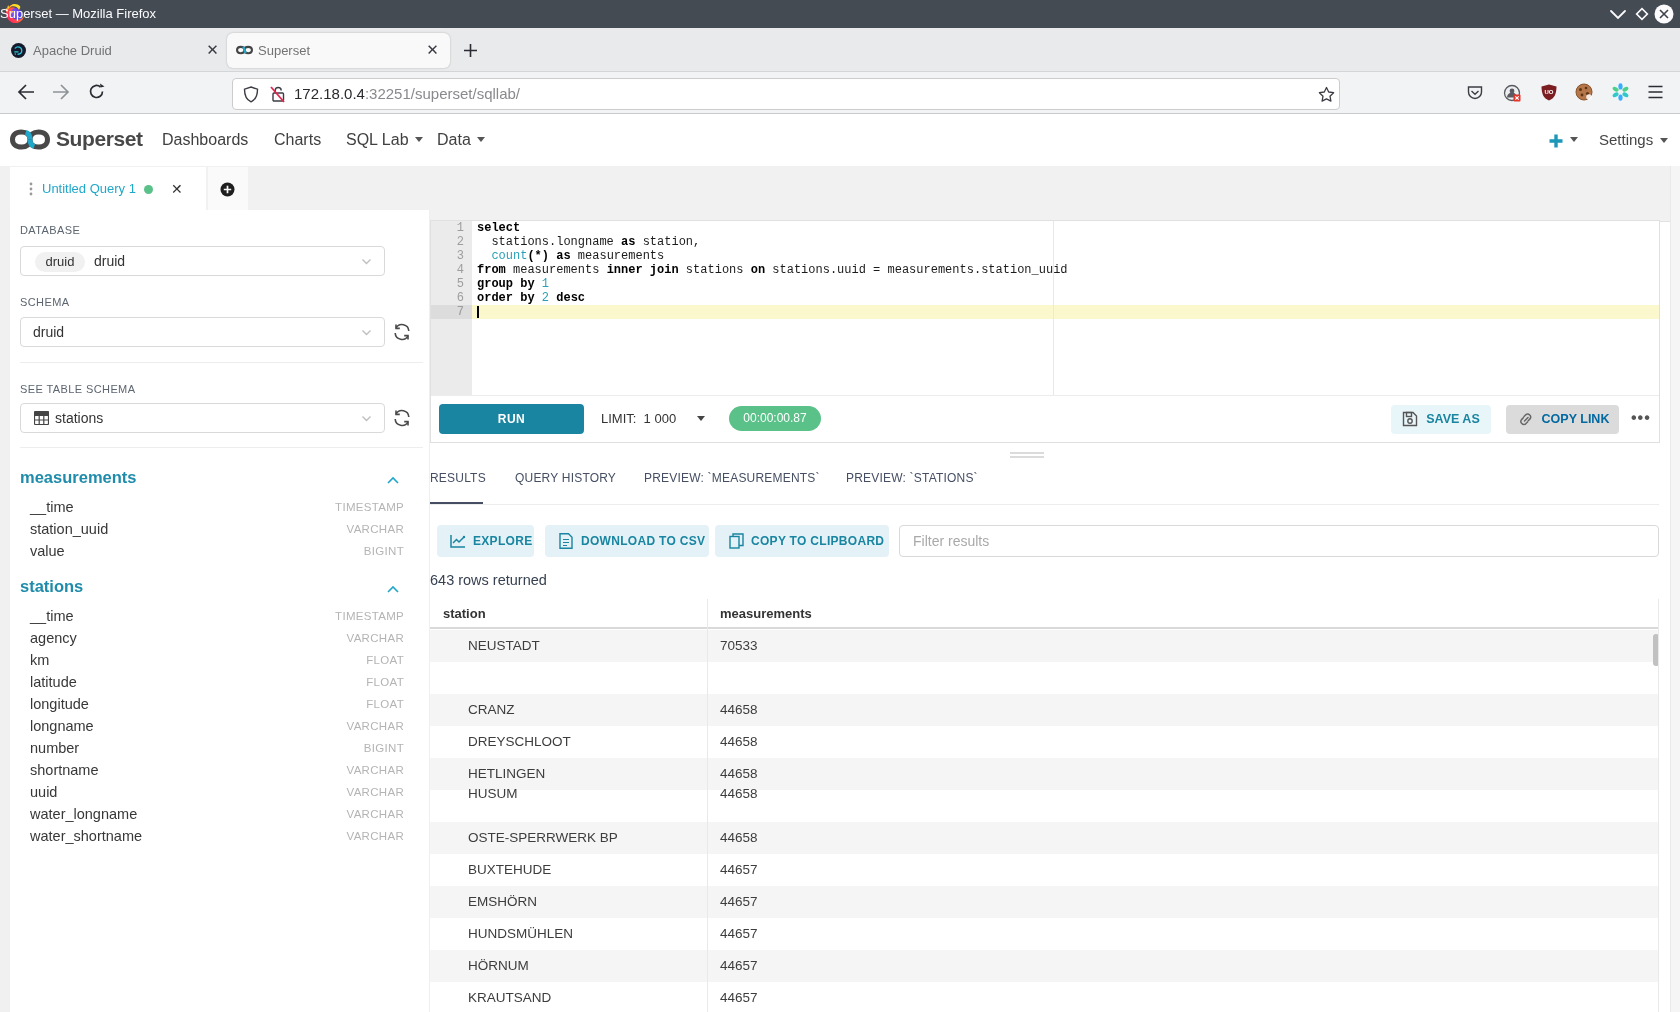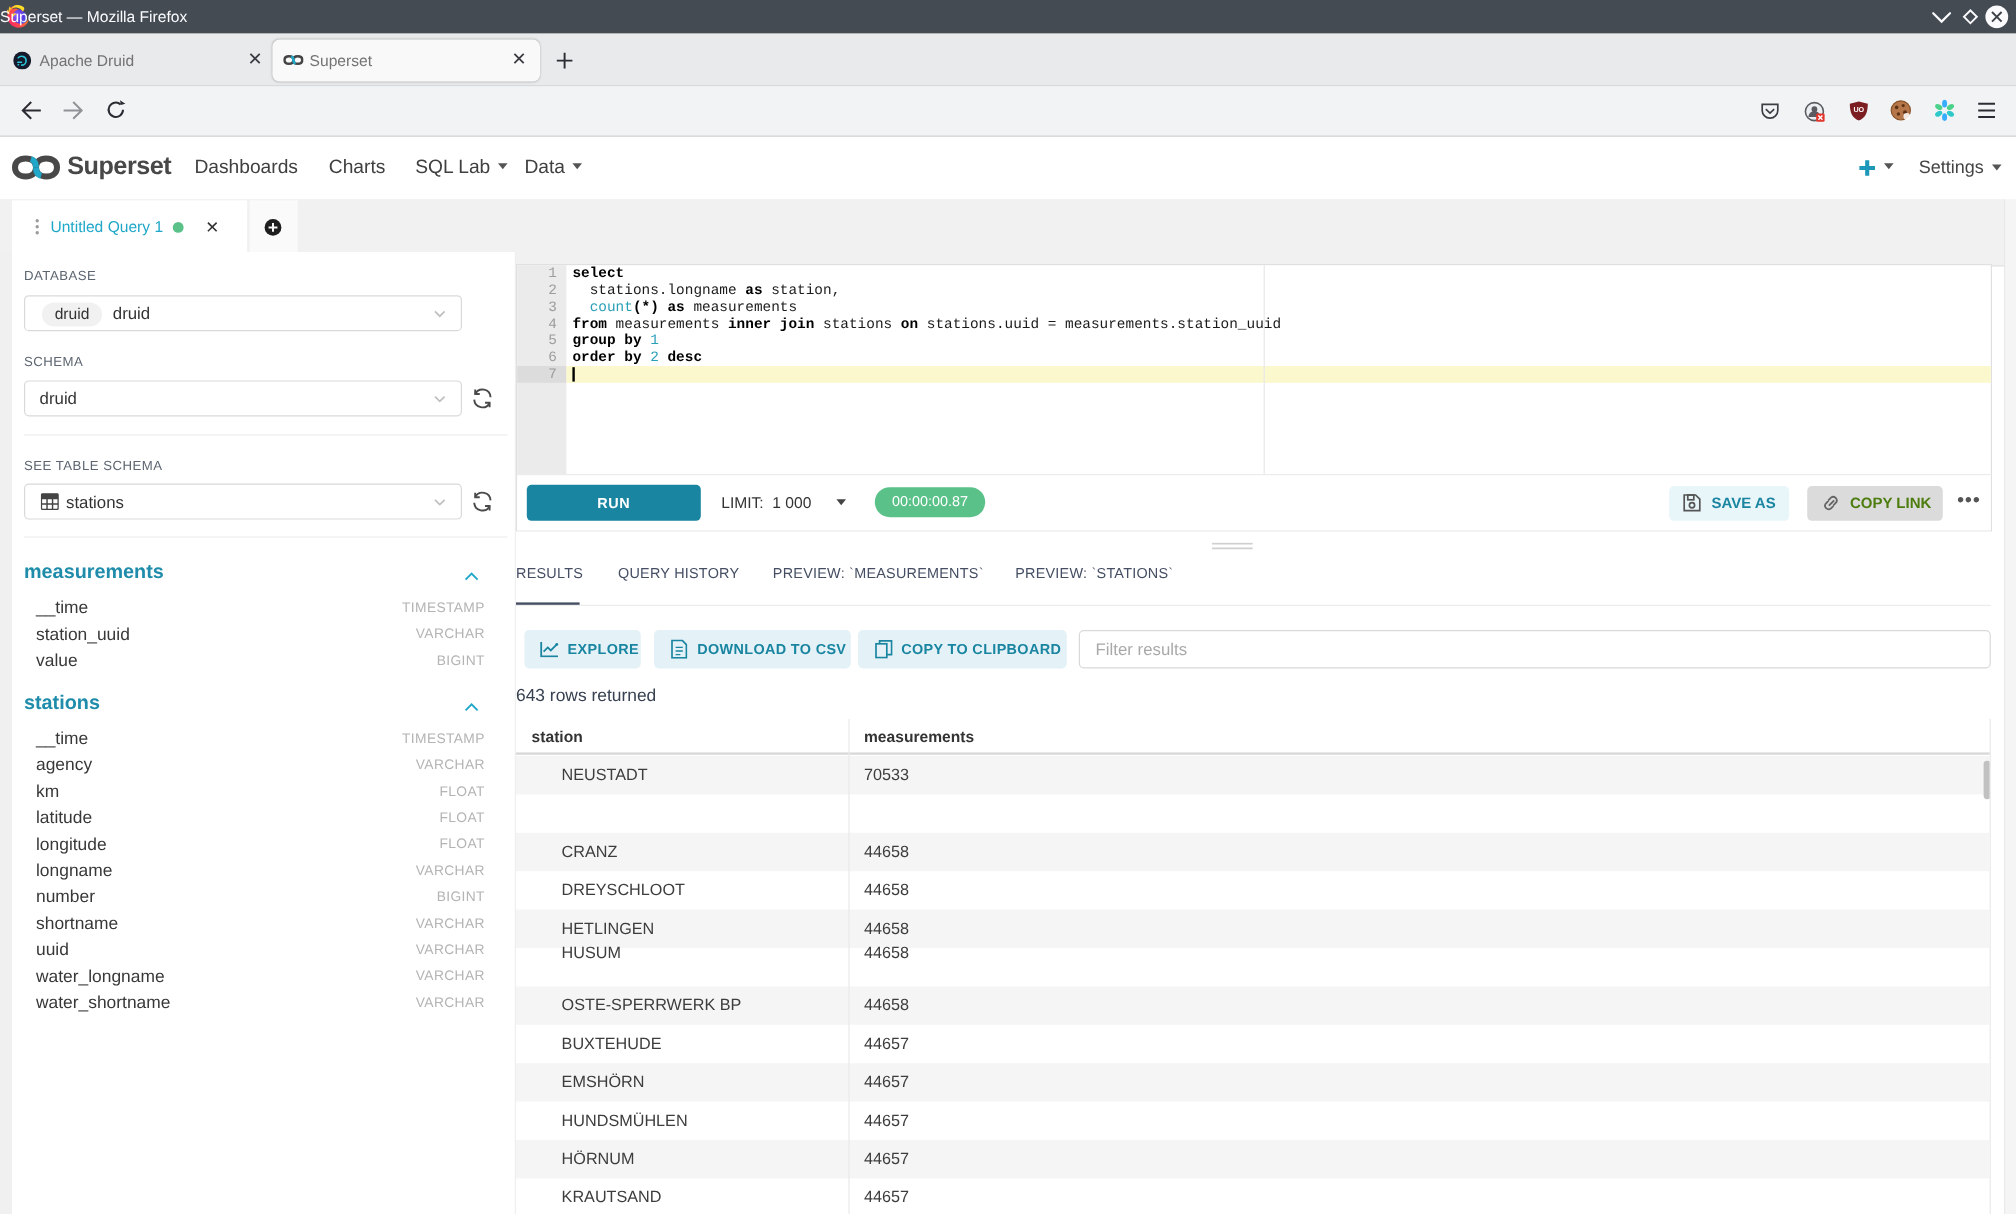--- a/index.html
+++ b/index.html
@@ -52,21 +52,21 @@
 .teal { color:#2a9fb8; }
 #activeline { position:absolute; left:41px; top:84px; width:1187px; height:14px; background:#fbf8cd; }
 #activegut { position:absolute; left:0; top:84px; width:41px; height:14px; background:#dcdcdc; }
 #printmargin { position:absolute; left:622px; top:0; width:1px; height:174px; background:#e8e8e8; }
 #cursor { position:absolute; left:46px; top:85px; width:2px; height:12px; background:#000; }
 #edtoolbar { position:absolute; left:0; top:174px; width:1228px; height:47px; border-top:1px solid #ececec; background:#fff; }
 #runbtn { position:absolute; left:8px; top:8px; width:145px; height:30px; background:#1a85a0; border-radius:4px; color:#fff; font-size:12px; font-weight:bold; text-align:center; line-height:30px; letter-spacing:.5px; }
 #limitlbl { position:absolute; left:170px; top:8px; height:30px; line-height:30px; font-size:13px; color:#333; }
 #timer { position:absolute; left:298px; top:10px; width:92px; height:25px; background:#5ac189; border-radius:13px; color:#fff; font-size:12px; text-align:center; line-height:25px; }
 #saveas { position:absolute; left:960px; top:9px; width:100px; height:29px; background:#e8f6fa; border-radius:4px; color:#1a85a0; font-size:12.5px; font-weight:bold; text-align:center; line-height:29px; }
-#copylink { position:absolute; left:1075px; top:9px; width:113px; height:29px; background:#dbdbdb; border-radius:4px; color:#4d7c0f; font-size:12.5px; font-weight:bold; text-align:center; line-height:29px; }
+#copylink { position:absolute; left:1075px; top:9px; width:113px; height:29px; background:#dbdbdb; border-radius:4px; color:#0369a1; font-size:12.5px; font-weight:bold; text-align:center; line-height:29px; }
 #dots3 { position:absolute; left:1200px; top:12px; width:24px; height:24px; color:#555; font-size:16px; font-weight:bold; letter-spacing:1px; line-height:20px; }
 
 #results { position:absolute; left:430px; top:443px; width:1230px; height:569px; background:#fff; }
 .rtab { position:absolute; top:24px; height:24px; font-size:12px; color:#454e63; letter-spacing:.2px; white-space:nowrap; }
 #rtabline { position:absolute; left:0; top:60.5px; width:1229px; border-top:1px solid #ececec; }
 #rtabunder { position:absolute; left:0; top:58.5px; width:53px; height:2.5px; background:#454e63; }
 .bluebtn { position:absolute; white-space:nowrap; top:82px; height:32px; background:#e4f2f8; border-radius:4px; color:#1985a0; font-size:12px; font-weight:bold; line-height:32px; letter-spacing:.3px; }
 #filterbox { position:absolute; left:469px; top:82px; width:760px; height:32px; border:1px solid #d9d9d9; border-radius:4px; }
 #filterbox span { position:absolute; left:13px; top:0; line-height:30px; font-size:14px; color:#a9a9a9; }
 #rowsret { position:absolute; left:0; top:126px; height:22px; line-height:22px; font-size:14.5px; color:#374151; }
@@ -148,20 +148,34 @@
   <svg class="navicon" style="left:17px;top:12px" width="18" height="16" viewBox="0 0 18 16">
       <path d="M9 1 L2 8 L9 15 M2.5 8 H17" stroke="#2b2b33" stroke-width="1.7" fill="none"></path>
     </svg>
   <svg class="navicon" style="left:52px;top:12px" width="18" height="16" viewBox="0 0 18 16">
       <path d="M9 1 L16 8 L9 15 M1 8 H15.5" stroke="#8f9296" stroke-width="1.7" fill="none"></path>
     </svg>
   <svg class="navicon" style="left:88px;top:11px" width="17" height="17" viewBox="0 0 17 17">
       <path d="M14.5 8.5 a6 6 0 1 1 -2 -4.5" stroke="#2b2b33" stroke-width="1.7" fill="none"></path>
       <path d="M12 0.5 L12.7 4.6 L16.5 3.5 Z" fill="#2b2b33"></path>
     </svg>
+  <div id="urlbox">
+    <svg class="abs" style="left:10px;top:7px" width="16" height="17" viewBox="0 0 16 17">
+        <path d="M8 1 L14.5 3.2 C14.5 9 13 13.5 8 15.8 C3 13.5 1.5 9 1.5 3.2 Z" stroke="#3c3c44" stroke-width="1.4" fill="none"></path>
+      </svg>
+    <svg class="abs" style="left:36px;top:6px" width="18" height="19" viewBox="0 0 18 19">
+      <rect x="4" y="8" width="10.5" height="8" rx="1" stroke="#3c3c44" stroke-width="1.4" fill="none"></rect>
+      <path d="M6.2 8 V5.5 a3 3 0 0 1 6 0" stroke="#3c3c44" stroke-width="1.4" fill="none"></path>
+      <path d="M2 2 L15 17" stroke="#e22850" stroke-width="1.8"></path>
+    </svg>
+    <div id="urltext">172.18.0.4<span class="dim">:32251/superset/sqllab/</span></div>
+    <svg class="abs" style="left:1085px;top:7px" width="17" height="17" viewBox="0 0 17 17">
+        <path d="M8.5 1.5 L10.7 6 L15.6 6.7 L12 10.2 L12.9 15.1 L8.5 12.8 L4.1 15.1 L5 10.2 L1.4 6.7 L6.3 6 Z" stroke="#3c3c44" stroke-width="1.3" fill="none" stroke-linejoin="round"></path>
+      </svg>
+  </div>
   <svg class="navicon" style="left:1467px;top:13px" width="16" height="16" viewBox="0 0 16 16">
       <path d="M1.5 2 H14.5 V7 a6.5 6.5 0 0 1 -13 0 Z" stroke="#3c3c44" stroke-width="1.4" fill="none"></path>
       <path d="M4.5 6 L8 9.2 L11.5 6" stroke="#3c3c44" stroke-width="1.4" fill="none"></path>
     </svg>
   <svg class="navicon" style="left:1503px;top:12px" width="18" height="18" viewBox="0 0 18 18">
     <circle cx="9" cy="9" r="7.5" stroke="#5a5a60" stroke-width="1.3" fill="#eceff1"></circle>
     <circle cx="9" cy="7" r="2.4" fill="#5a5a60"></circle>
       <path d="M4 13.5 a5 5 0 0 1 10 0" fill="#5a5a60"></path>
     <rect x="10.5" y="10.5" width="7" height="7" rx="1" fill="#e3352b"></rect>
     <path d="M12.3 12.3 l3.4 3.4 M15.7 12.3 l-3.4 3.4" stroke="#fff" stroke-width="1.2"></path>

